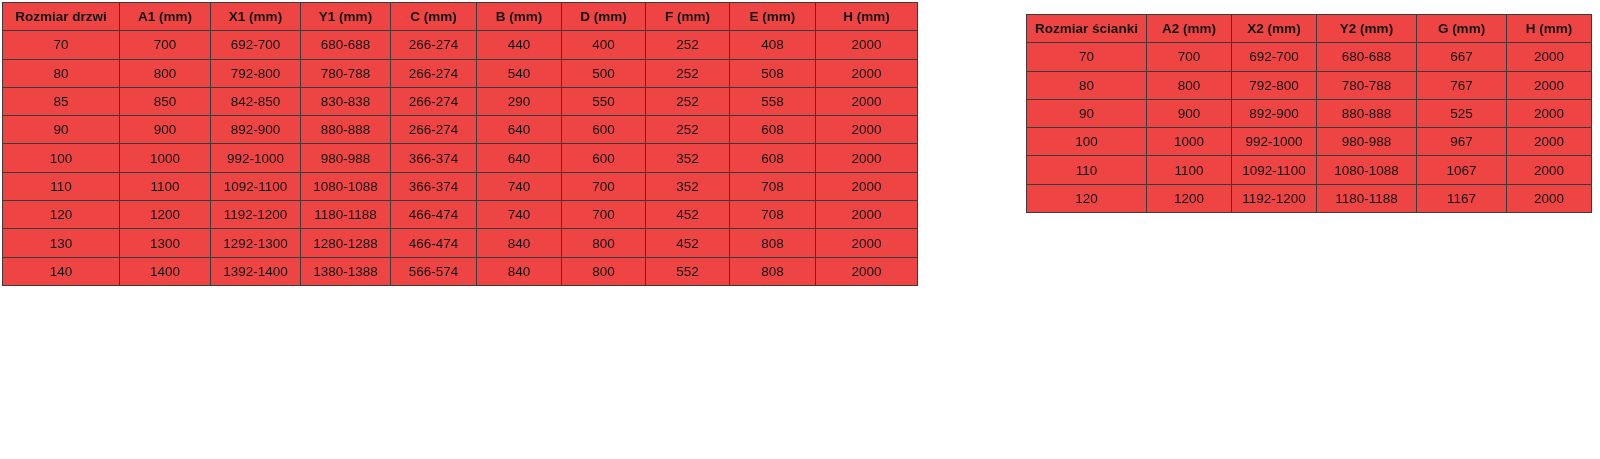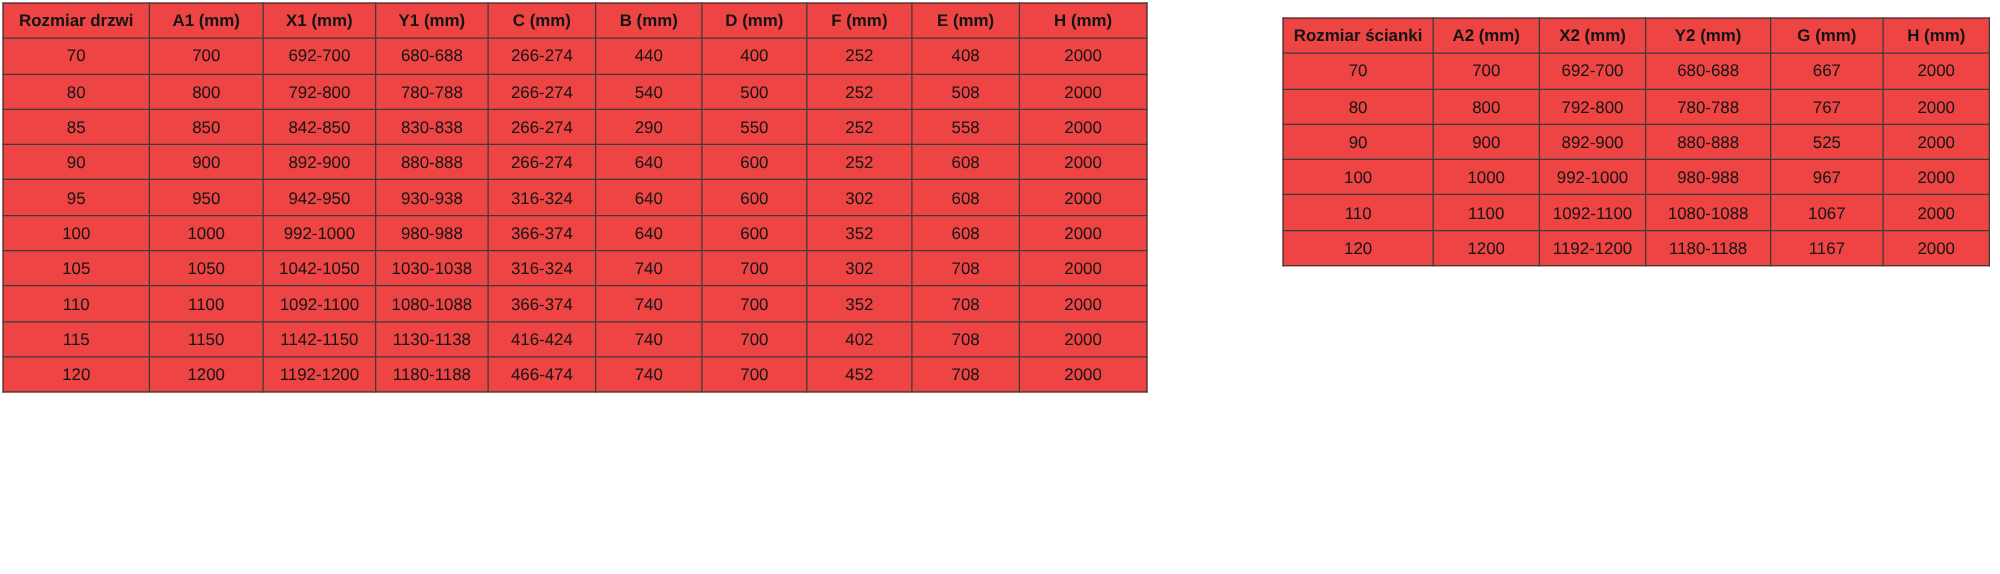--- a/index.html
+++ b/index.html
@@ -104,91 +104,79 @@
         <td>892-900</td>
         <td>880-888</td>
         <td>266-274</td>
         <td>640</td>
         <td>600</td>
         <td>252</td>
         <td>608</td>
         <td>2000</td>
       </tr>
       <tr>
-        <td>95</td>
-        <td>950</td>
-        <td>942-950</td>
-        <td>930-938</td>
-        <td>316-324</td>
-        <td>640</td>
-        <td>600</td>
-        <td>302</td>
-        <td>608</td>
-        <td>2000</td>
-      </tr>
-      <tr>
         <td>100</td>
         <td>1000</td>
         <td>992-1000</td>
         <td>980-988</td>
         <td>366-374</td>
         <td>640</td>
         <td>600</td>
         <td>352</td>
         <td>608</td>
         <td>2000</td>
       </tr>
       <tr>
-        <td>105</td>
-        <td>1050</td>
-        <td>1042-1050</td>
-        <td>1030-1038</td>
-        <td>316-324</td>
-        <td>740</td>
-        <td>700</td>
-        <td>302</td>
-        <td>708</td>
-        <td>2000</td>
-      </tr>
-      <tr>
         <td>110</td>
         <td>1100</td>
         <td>1092-1100</td>
         <td>1080-1088</td>
         <td>366-374</td>
         <td>740</td>
         <td>700</td>
         <td>352</td>
         <td>708</td>
         <td>2000</td>
       </tr>
       <tr>
-        <td>115</td>
-        <td>1150</td>
-        <td>1142-1150</td>
-        <td>1130-1138</td>
-        <td>416-424</td>
-        <td>740</td>
-        <td>700</td>
-        <td>402</td>
-        <td>708</td>
-        <td>2000</td>
-      </tr>
-      <tr>
         <td>120</td>
         <td>1200</td>
         <td>1192-1200</td>
         <td>1180-1188</td>
         <td>466-474</td>
         <td>740</td>
         <td>700</td>
         <td>452</td>
         <td>708</td>
         <td>2000</td>
       </tr>
+      <tr>
+        <td>130</td>
+        <td>1300</td>
+        <td>1292-1300</td>
+        <td>1280-1288</td>
+        <td>466-474</td>
+        <td>840</td>
+        <td>800</td>
+        <td>452</td>
+        <td>808</td>
+        <td>2000</td>
+      </tr>
+      <tr>
+        <td>140</td>
+        <td>1400</td>
+        <td>1392-1400</td>
+        <td>1380-1388</td>
+        <td>566-574</td>
+        <td>840</td>
+        <td>800</td>
+        <td>552</td>
+        <td>808</td>
+        <td>2000</td>
+      </tr>
     </tbody>
   </table>
 
 <table id="wall-table">
   <colgroup>
     <col style="width:120px">
       <col style="width:85px">
       <col style="width:85px">
     <col style="width:100px">
       <col style="width:90px">

